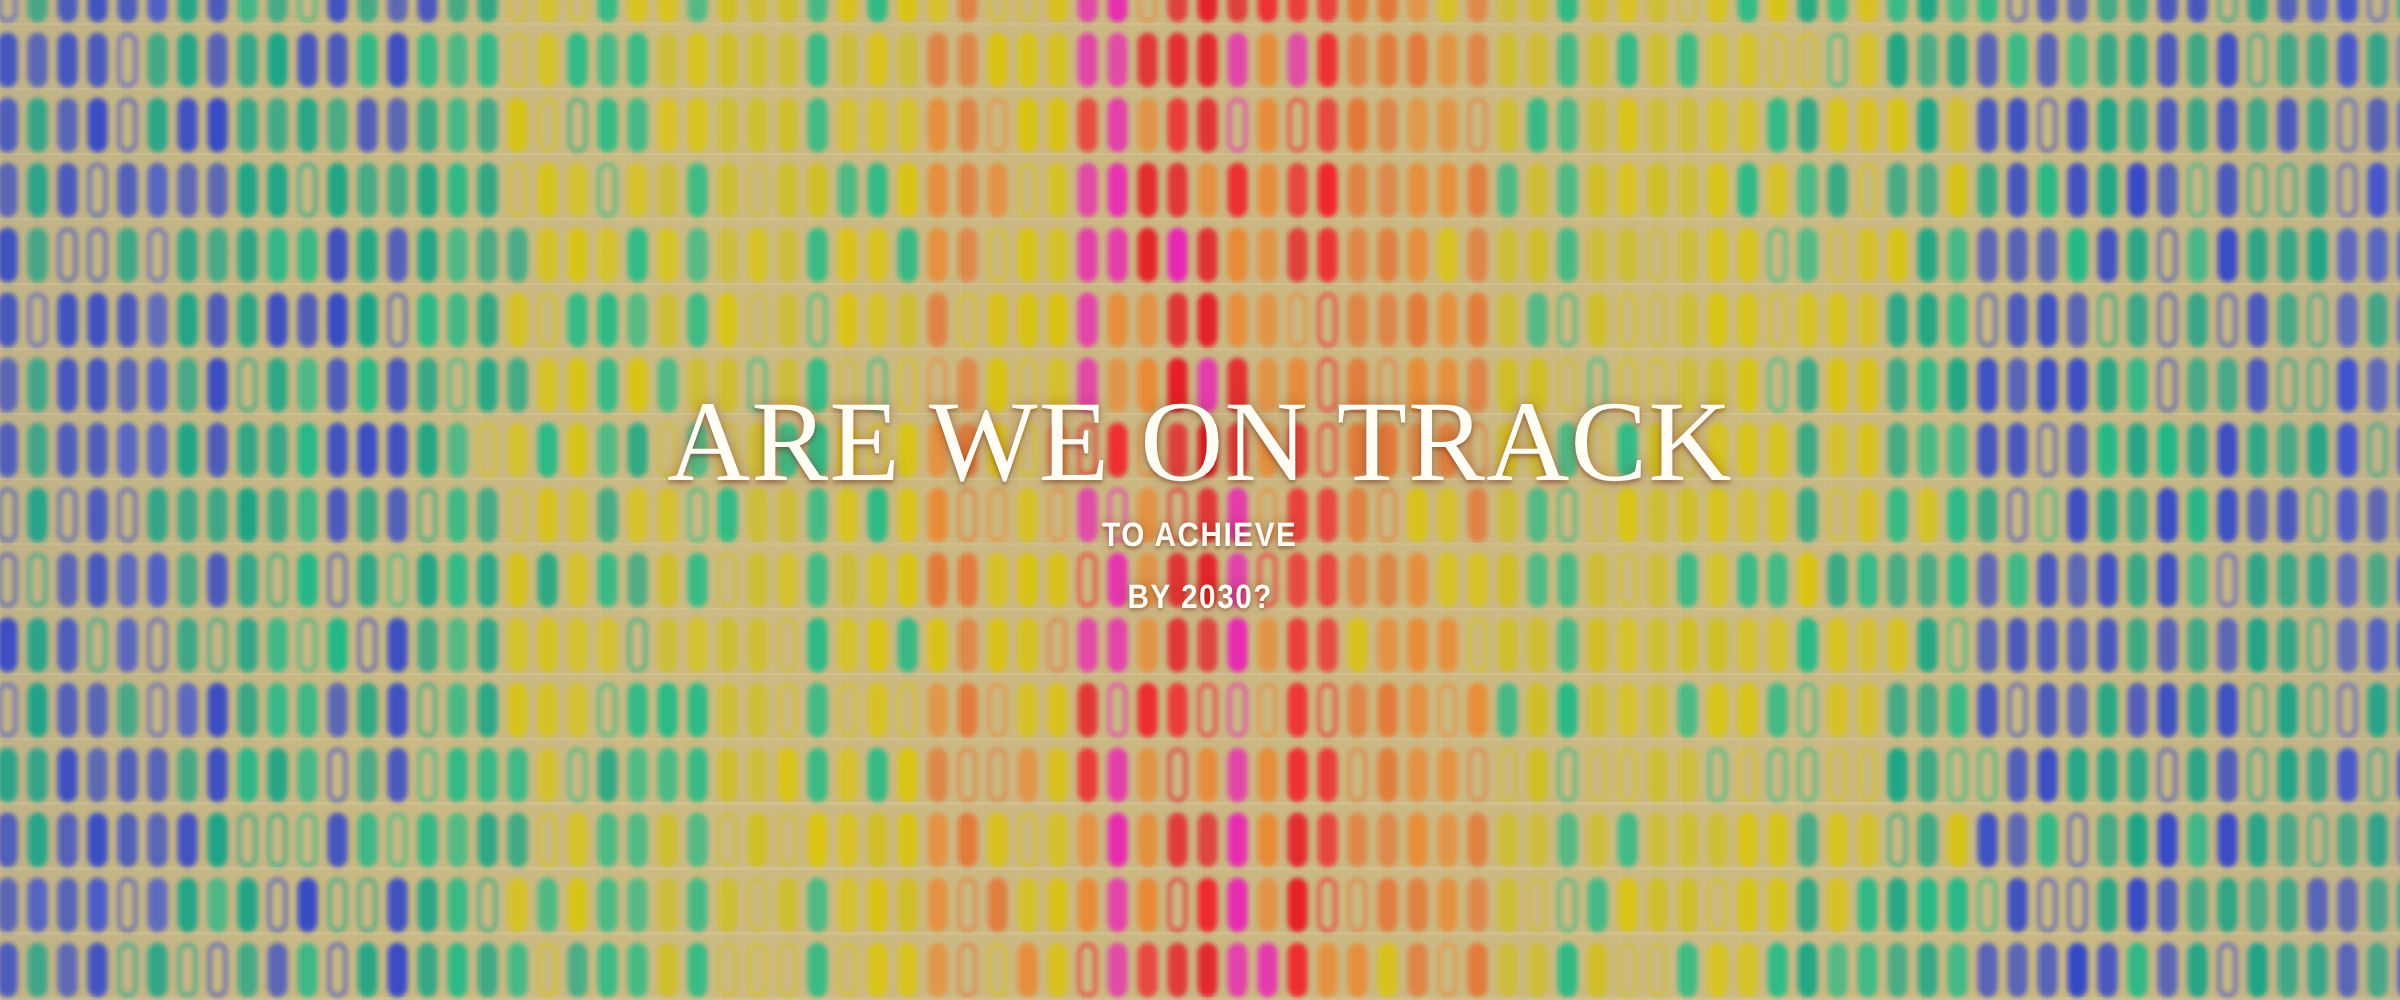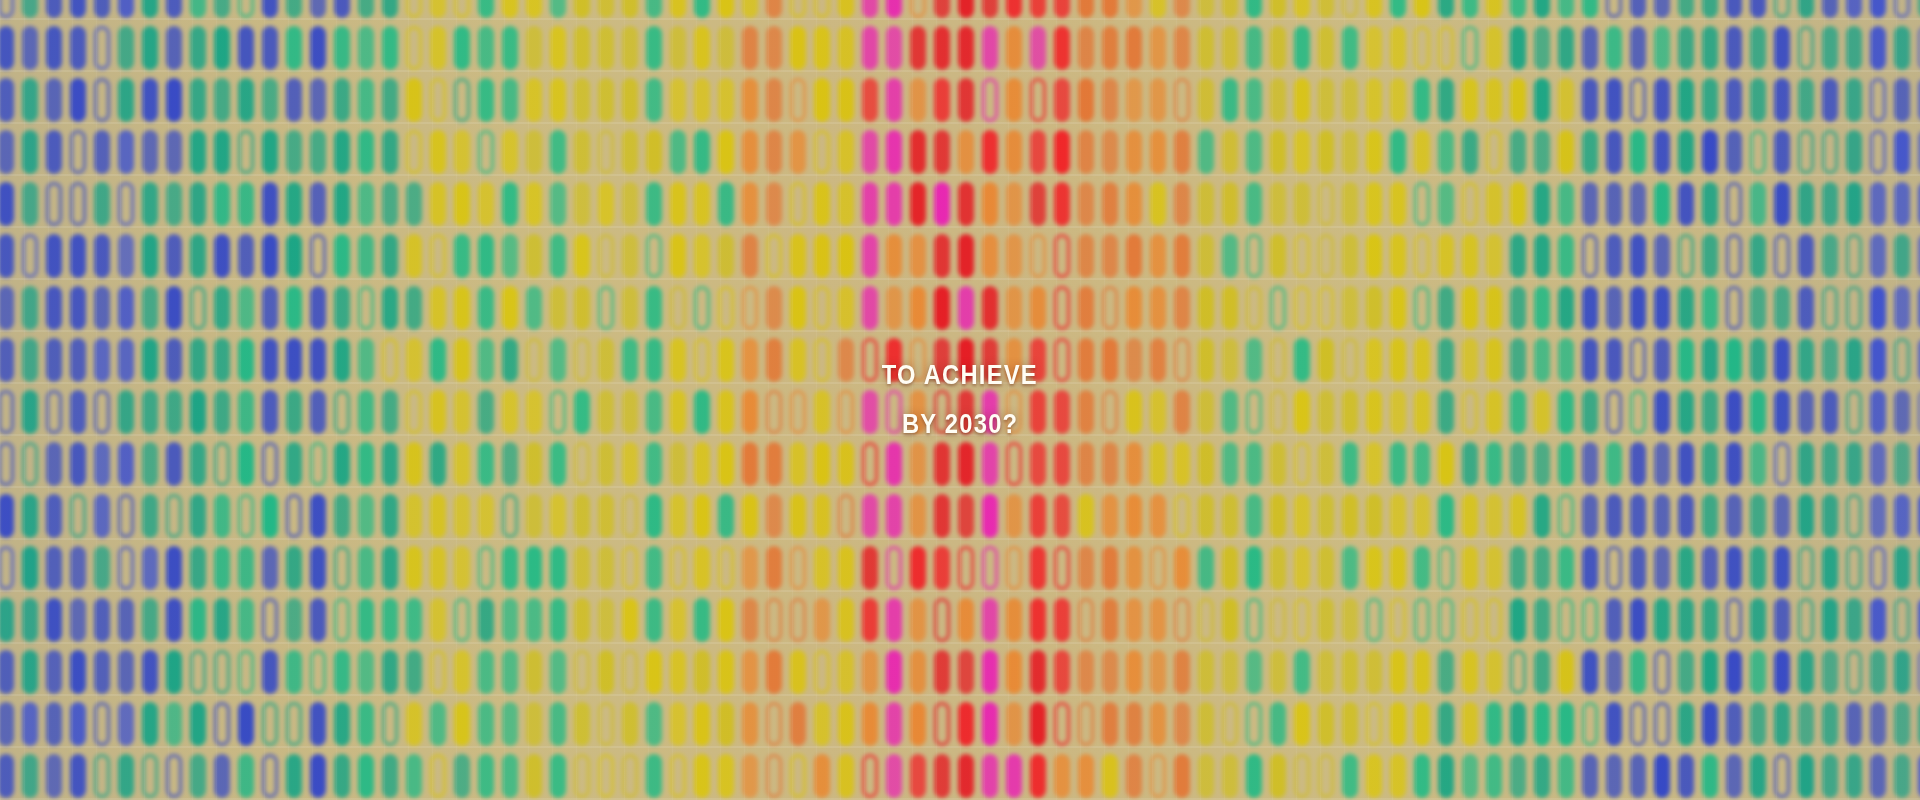--- a/index.html
+++ b/index.html
@@ -1404,17 +1404,18 @@
       <div class="pill" style="left: 1948px; top: 576px; width: 16px; height: 44px; background: rgb(22, 160, 133); opacity: 0.91;"></div>
       <div class="pill" style="left: 1948px; top: 628px; width: 16px; height: 44px; background: rgb(51, 71, 201); opacity: 0.98;"></div>
       <div class="pill" style="left: 1948px; top: 680px; width: 16px; height: 44px; background: transparent; box-shadow: rgb(51, 71, 201) 0px 0px 0px 3px inset; opacity: 0.75;"></div>
       <div class="pill" style="left: 1948px; top: 732px; width: 16px; height: 44px; background: rgb(22, 160, 133); opacity: 0.82;"></div>
       <div class="pill" style="left: 1948px; top: 784px; width: 16px; height: 44px; background: rgb(51, 71, 201); opacity: 0.89;"></div>
     </div>
   <div id="wash"></div>
   <div id="grain"></div>
 
   <div id="headline">
+    <div class="big" id="line-are-we">ARE WE ON TRACK</div>
     <div class="small" id="line-achieve">TO ACHIEVE</div>
     <div class="small" id="line-by2030">BY 2030?</div>
   </div>
 
 </div>
 
 </body></html>

